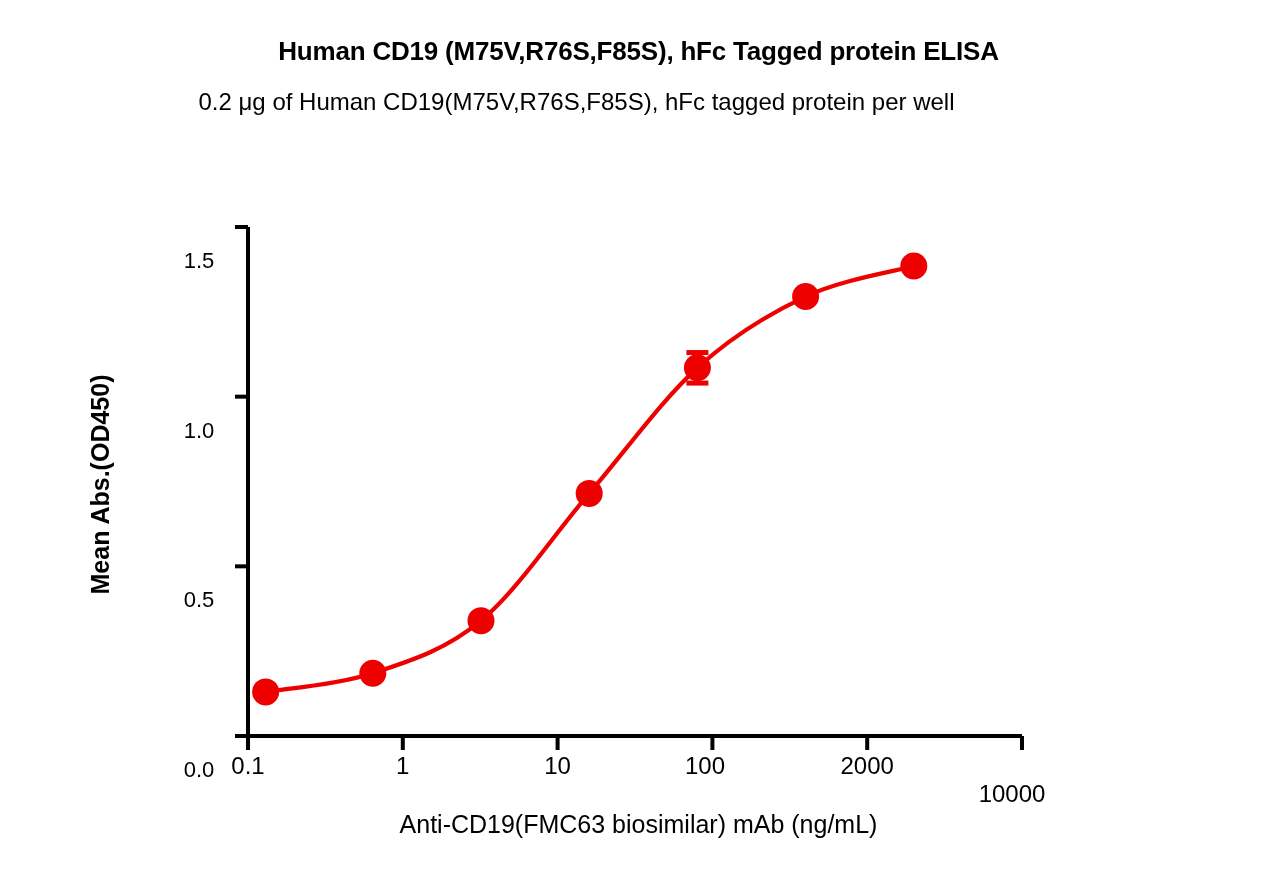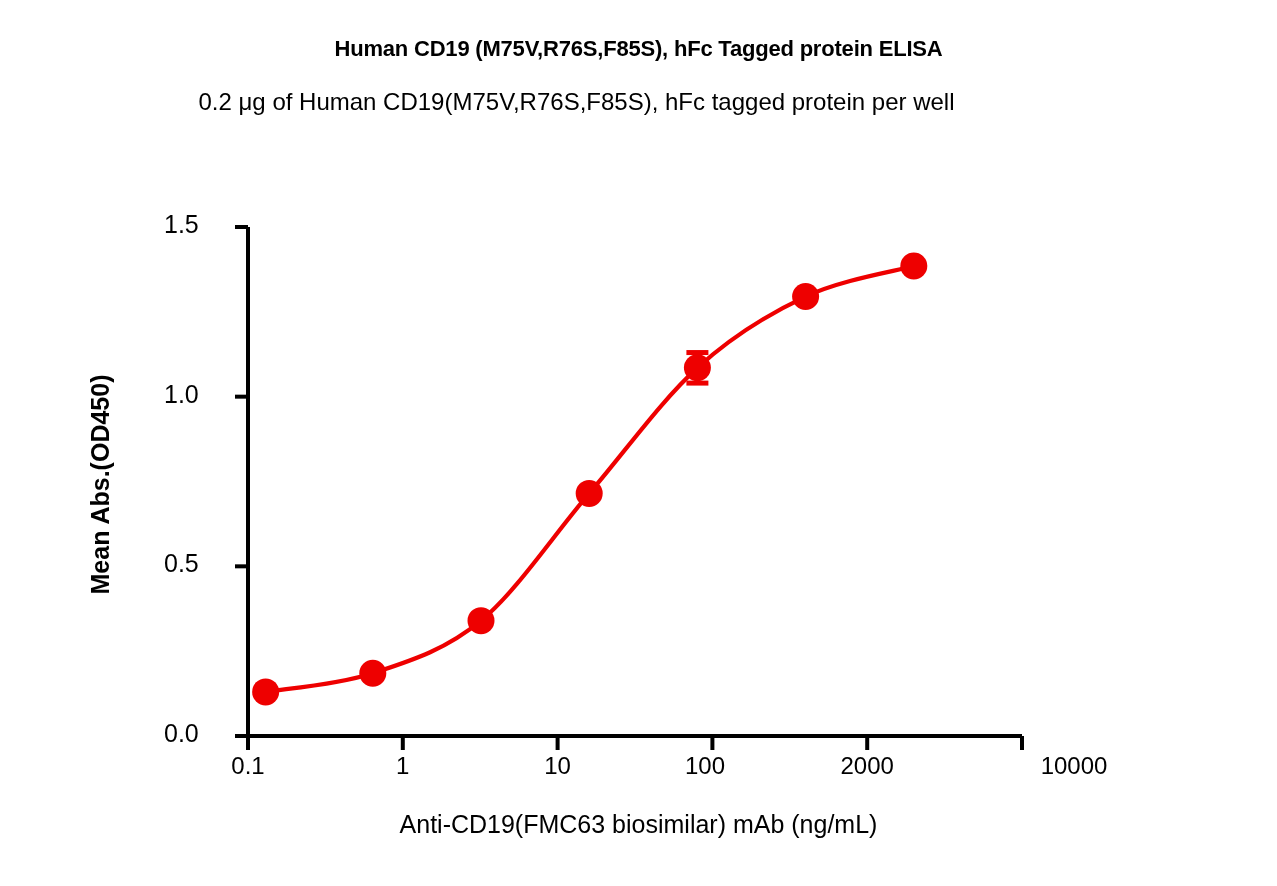--- a/index.html
+++ b/index.html
@@ -1,33 +1,33 @@
 <!DOCTYPE html>
 <html><head>
 <meta charset="utf-8">
 <style>
   html,body{margin:0;padding:0;background:#ffffff;}
   body{width:1277px;height:886px;position:relative;overflow:hidden;
        font-family:"Liberation Sans","DejaVu Sans",sans-serif;color:#000;}
 
   #title{position:absolute;left:0;top:36px;width:1277px;text-align:center;
-         font-size:22px;font-weight:bold;letter-spacing:-0.2px;white-space:nowrap;}
+         font-size:26px;font-weight:bold;letter-spacing:-0.2px;white-space:nowrap;}
   #subtitle{position:absolute;left:0;top:88px;width:1153px;text-align:center;
             font-size:24px;font-weight:normal;white-space:nowrap;}
 
   #plot{position:absolute;left:0;top:0;width:1277px;height:886px;}
 
   #ylabel{position:absolute;left:-60px;top:470px;width:320px;text-align:center;
           font-size:25px;font-weight:bold;
           transform:rotate(-90deg);transform-origin:center center;white-space:nowrap;}
   #xlabel{position:absolute;left:0;top:810px;width:1277px;text-align:center;
           font-size:25px;font-weight:normal;white-space:nowrap;}
 
-  .ytick-label{position:absolute;right:0;width:70px;text-align:left;
-               font-size:25px;font-weight:normal;transform:translateY(-17px);}
+  .ytick-label{position:absolute;right:0;width:70px;text-align:center;
+               font-size:22px;font-weight:normal;transform:translateY(-17px);margin-top:38px;}
   .xtick-label{position:absolute;top:0;width:140px;text-align:center;
                font-size:24px;font-weight:normal;transform:translateX(-70px);}
   #ytick-labels{position:absolute;left:160px;top:0;width:74px;height:886px;}
   #xtick-labels{position:absolute;left:0;top:752px;width:1277px;height:46px;}
 </style>
 </head>
 <body>
 
 <div id="title">Human CD19 (M75V,R76S,F85S), hFc Tagged protein ELISA</div>
 <div id="subtitle">0.2 μg of Human CD19(M75V,R76S,F85S), hFc tagged protein per well</div>
@@ -71,17 +71,17 @@
     <div class="ytick-label" style="top: 566.333px;">0.5</div>
     <div class="ytick-label" style="top: 396.667px;">1.0</div>
     <div class="ytick-label" style="top: 227px;">1.5</div>
   </div>
 <div id="xtick-labels">
     <div class="xtick-label" style="left: 248px;">0.1</div>
     <div class="xtick-label" style="left: 402.8px;">1</div>
     <div class="xtick-label" style="left: 557.6px;">10</div>
     <div class="xtick-label" style="left: 705px;">100</div>
     <div class="xtick-label" style="left: 867.2px;">2000</div>
-    <div class="xtick-label" style="left: 1074px;">10000</div>
+    <div class="xtick-label" style="left: 1012px; margin-top: 28px;">10000</div>
   </div>
 
 <div id="ylabel">Mean Abs.(OD450)</div>
 <div id="xlabel">Anti-CD19(FMC63 biosimilar) mAb (ng/mL)</div>
 
 </body></html>

